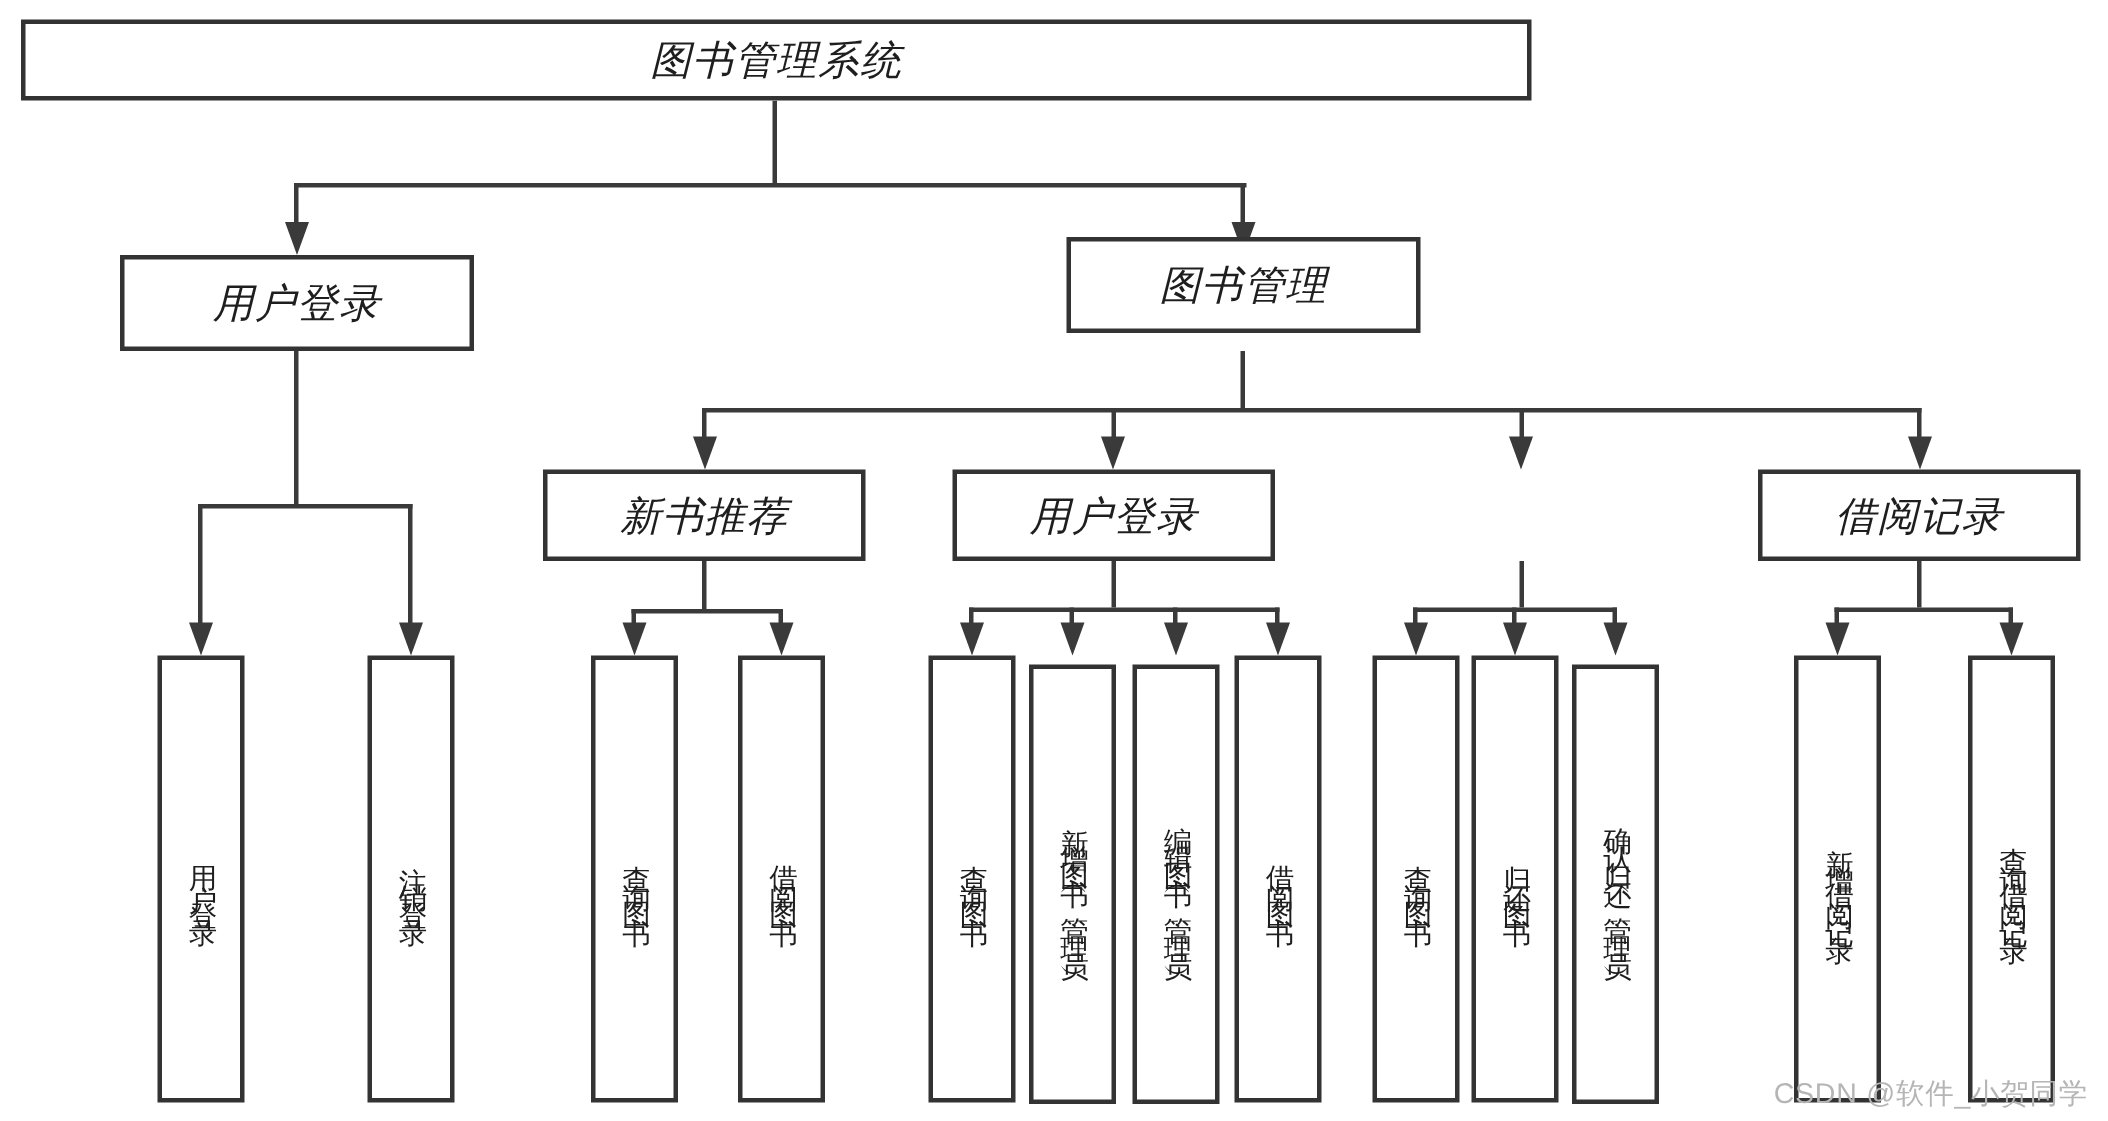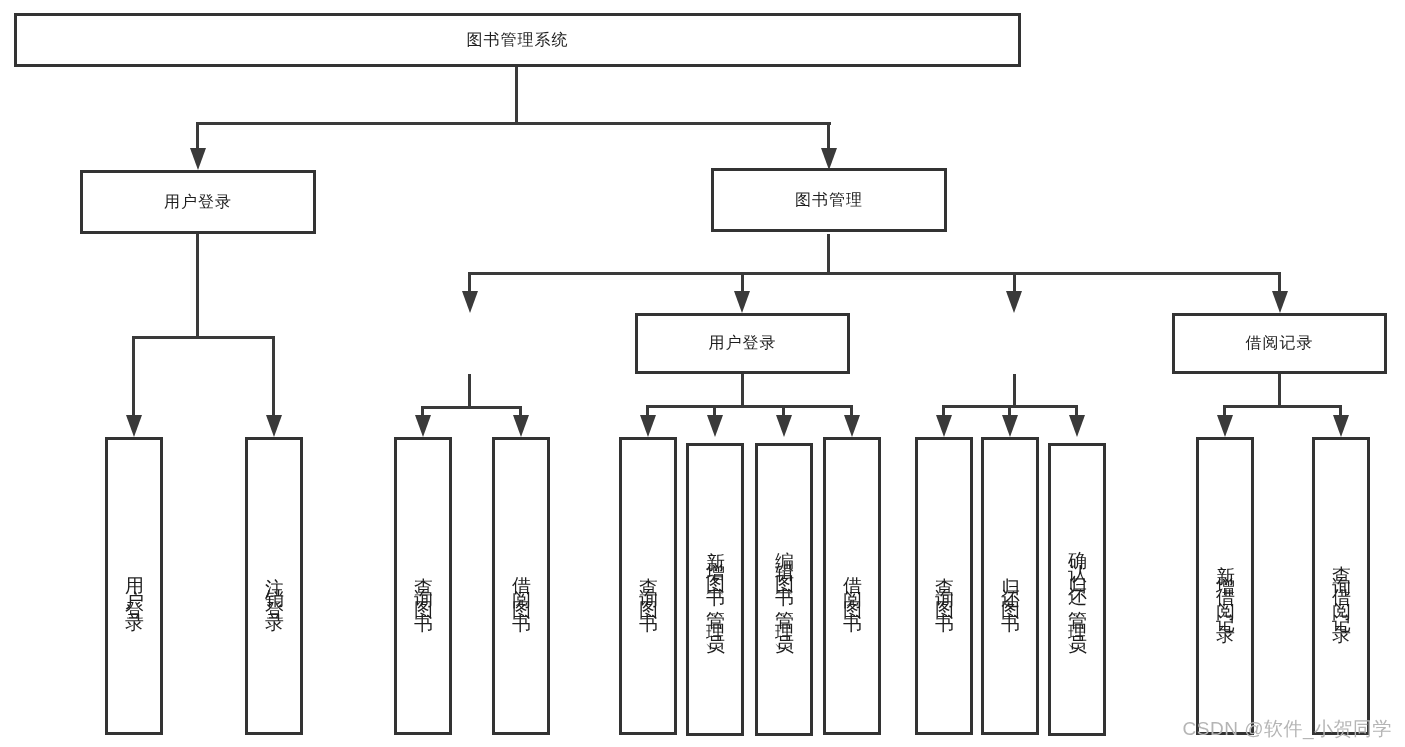--- a/index.html
+++ b/index.html
@@ -19,23 +19,24 @@
     background: #ffffff;
     border: 3px solid #333333;
     display: flex;
     align-items: center;
     justify-content: center;
     color: #1e1e1e;
     z-index: 2;
   }
 
   .h-label {
-    font-size: 16px;
+    font-size: 27px;
     letter-spacing: 1px;
     white-space: nowrap;
+    font-style: italic;
   }
 
   .leaf .v-label {
     writing-mode: vertical-lr;
     text-orientation: upright;
     font-size: 19px;
     letter-spacing: 12px;
     line-height: 1.2;
     white-space: nowrap;
   }
@@ -81,24 +82,27 @@
 <div class="canvas">
 
   <div class="box" style="left:14px; top:13px; width:1007px; height:54px;">
     <span class="h-label">图书管理系统</span>
   </div>
 
   <div class="box" style="left:80px; top:170px; width:236px; height:64px;">
     <span class="h-label">用户登录</span>
   </div>
 
-  <div class="box" style="left:711px; top:168px; width:236px; height:64px;">
+  <div class="box" style="left:711px; top:158px; width:236px; height:64px;">
     <span class="h-label">图书管理</span>
   </div>
 
+  <div class="box" style="left:362px; top:313px; width:215px; height:61px;">
+    <span class="h-label">新书推荐</span>
+  </div>
 
   <div class="box" style="left:635px; top:313px; width:215px; height:61px;">
     <span class="h-label">用户登录</span>
   </div>
 
 
   <div class="box" style="left:1172px; top:313px; width:215px; height:61px;">
     <span class="h-label">借阅记录</span>
   </div>
 

